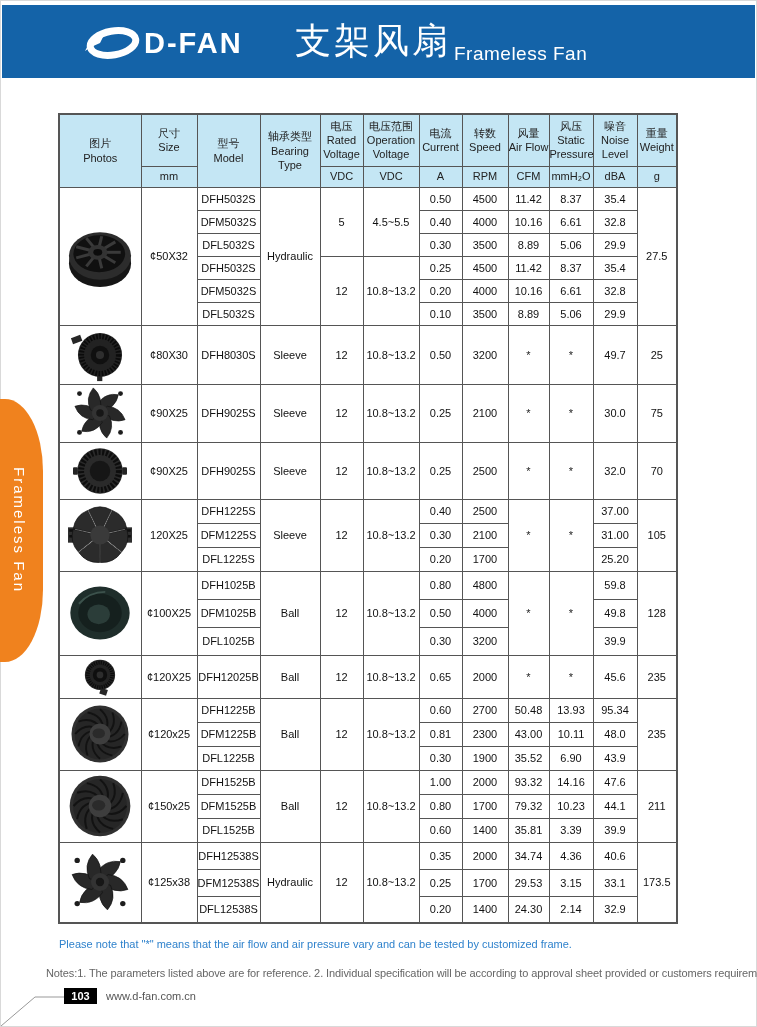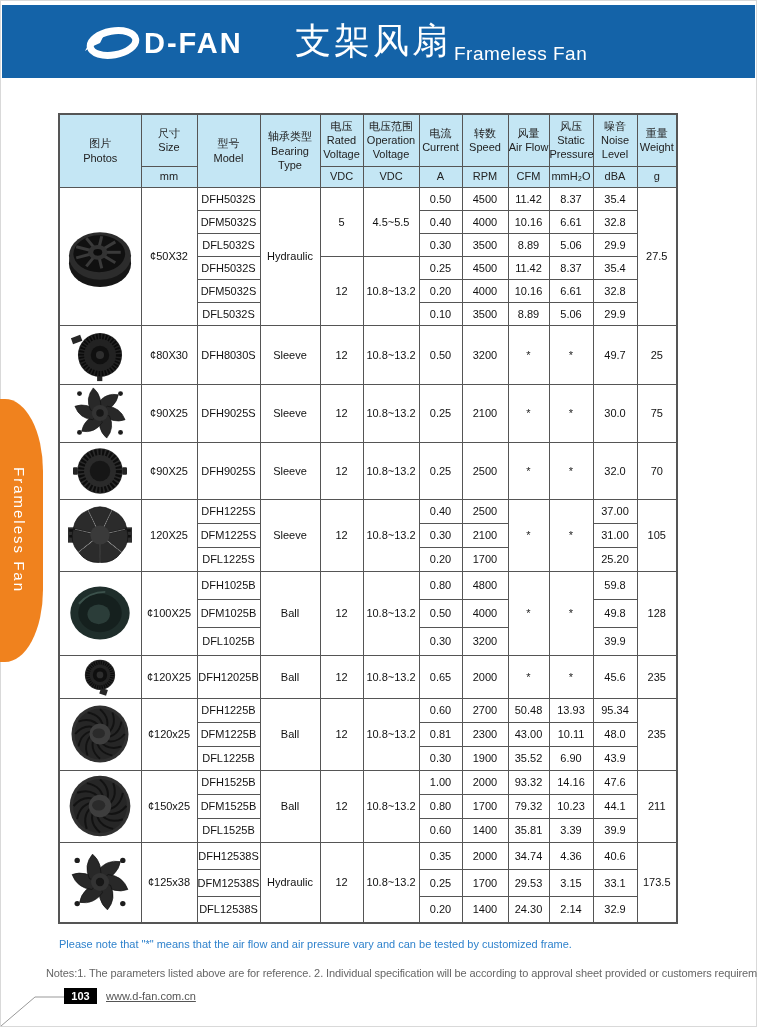--- a/index.html
+++ b/index.html
@@ -26,21 +26,21 @@
   td.model{font-size:11px;letter-spacing:0;}
   td.star{font-size:11px;color:#222;}
   td.photo svg{display:block;margin:0 auto;}
   tr.units{height:21px;}
   tr.main-h{height:52px;}
   
   .note-blue{position:absolute;left:59px;top:938px;font-size:11px;color:#2f82cc;}
   .notes-gray{position:absolute;left:46px;top:967px;font-size:11px;color:#666;letter-spacing:-0.1px;white-space:nowrap;}
   .page-num{position:absolute;left:64px;top:988px;width:33px;height:16px;background:#000;color:#fff;
             font-size:11px;font-weight:bold;text-align:center;line-height:16px;}
-  .website{position:absolute;left:106px;top:990px;font-size:11px;color:#555;text-decoration:underline;}
+  .website{position:absolute;left:106px;top:990px;font-size:11px;color:#555;}
   .corner{position:absolute;left:0;bottom:0;}
 </style>
 </head>
 <body>
 
 <div class="page">
 
   <div class="topbar">
     <div class="logo">
       <svg width="58" height="42" viewBox="0 0 58 42">

